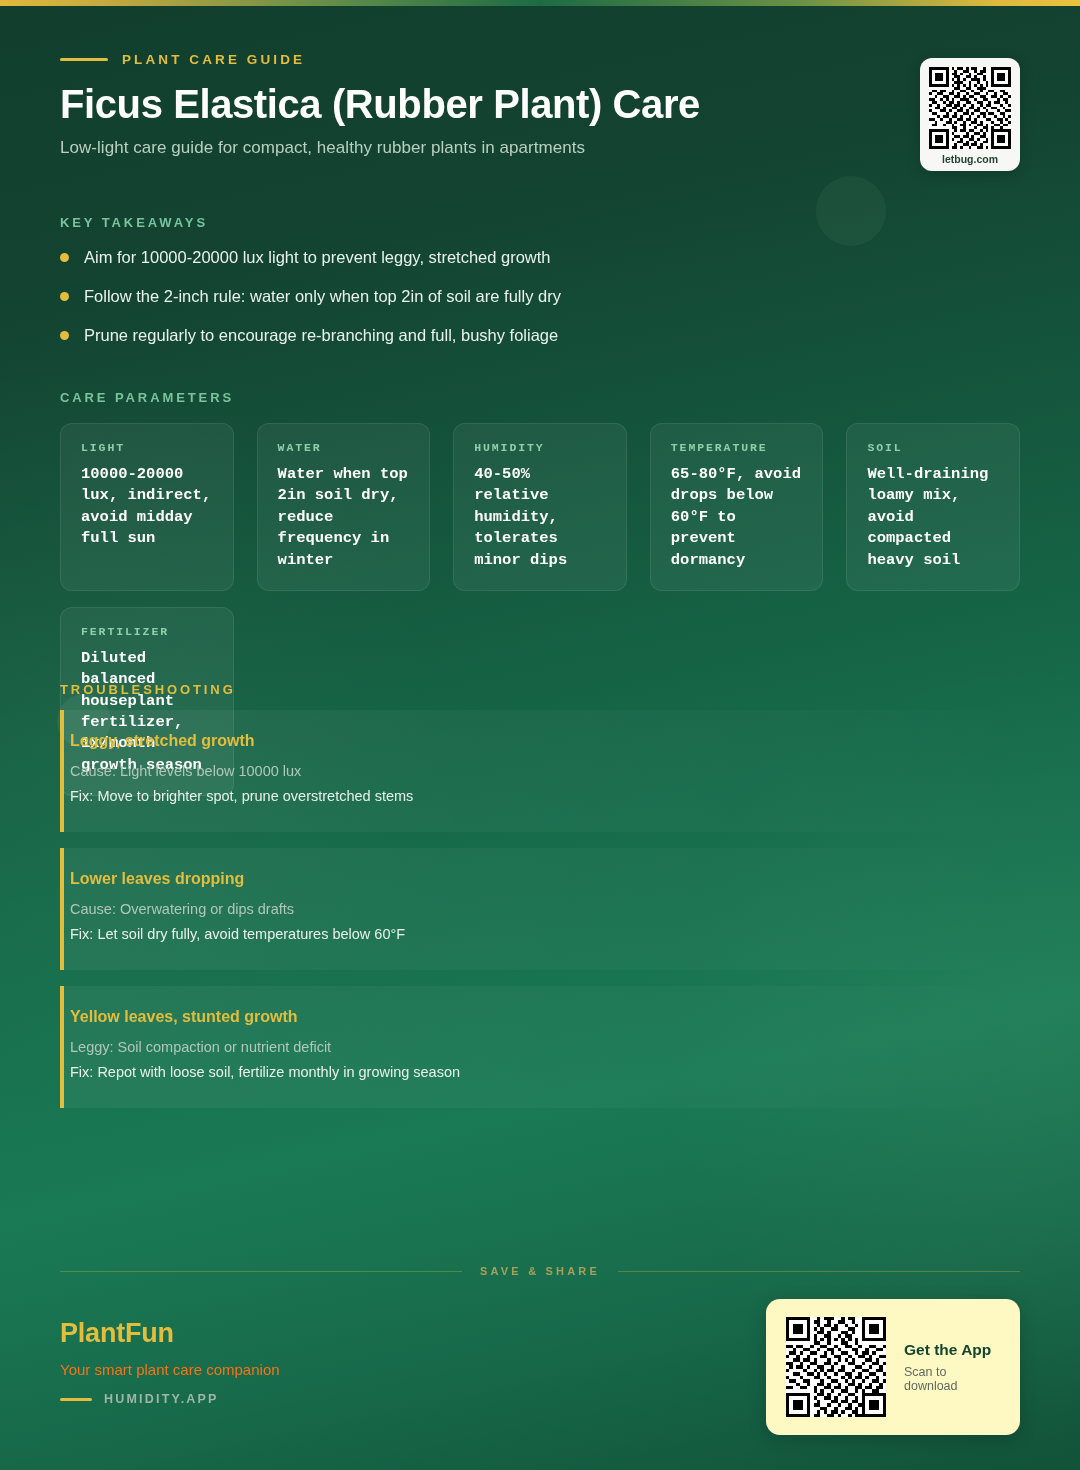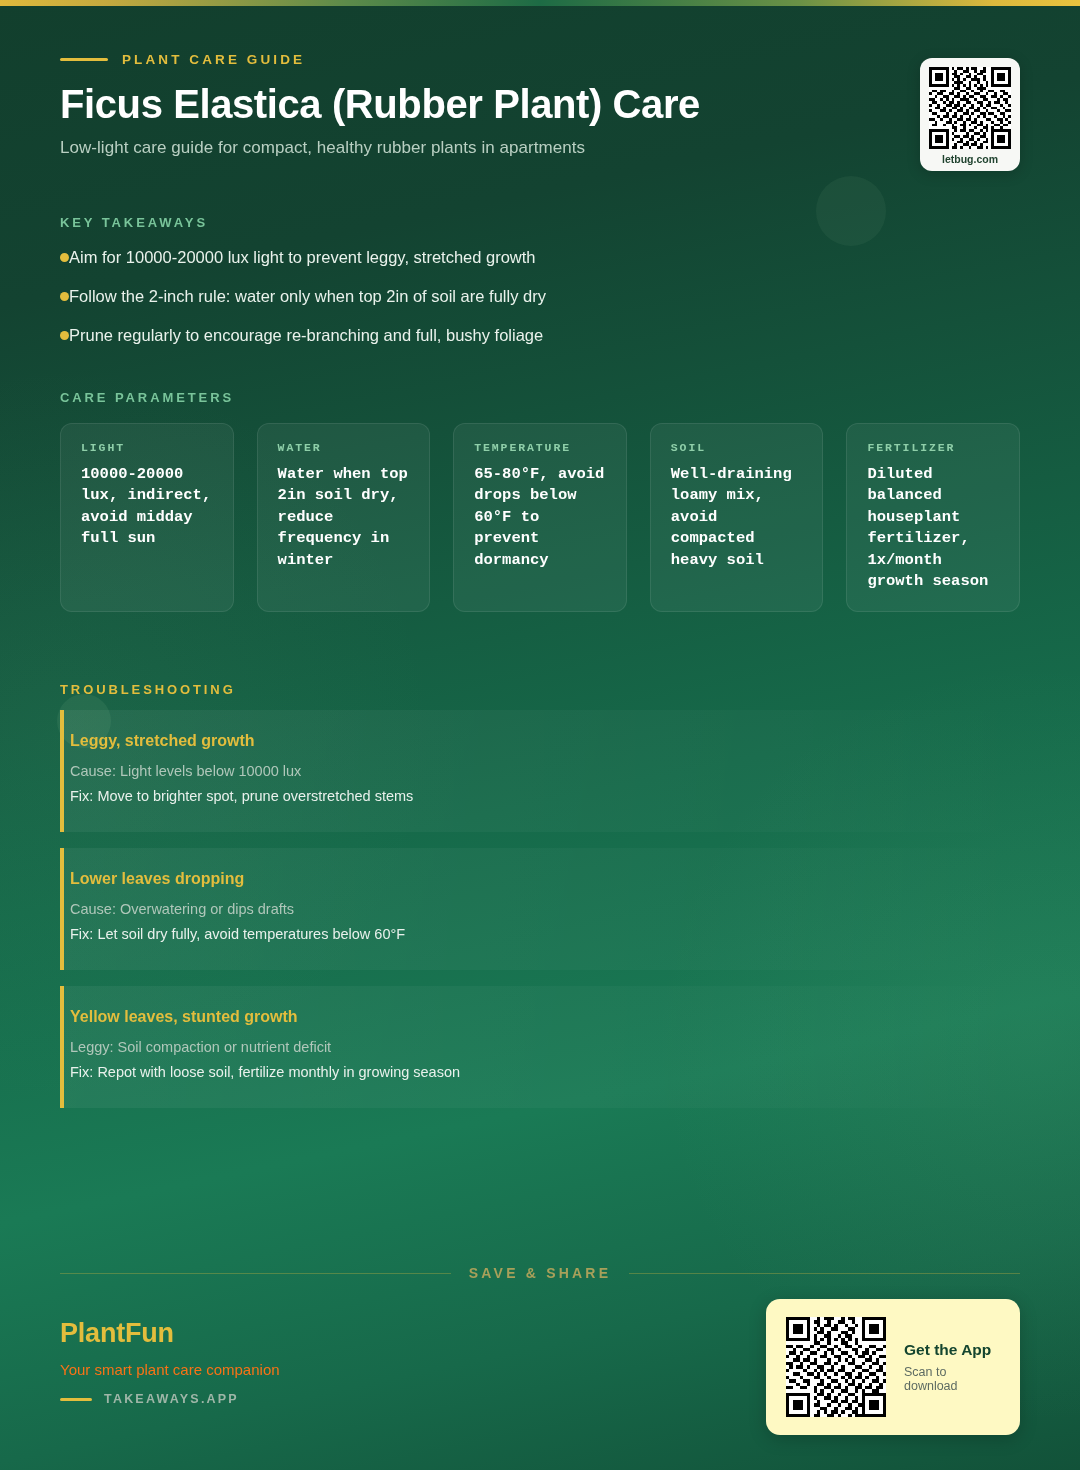--- a/index.html
+++ b/index.html
@@ -48,21 +48,21 @@
   #header-qr-card .qr{ width:82px; height:82px; }
   #header-qr-label{ color:#20432f; font-size:10.5px; font-weight:600; }
 
   
   .section-label{ font-size:13px; font-weight:700; letter-spacing:2.9px; }
   .label-green{ color:#79c49a; }
   .label-gold{ color:#e3bd3d; }
 
   #takeaways-label{ position:absolute; left:60px; top:215px; }
   #takeaways-list{ position:absolute; left:60px; top:246px; width:900px; }
-  .takeaway-item{ display:flex; align-items:flex-start; height:39px; }
+  .takeaway-item{ display:flex; align-items:flex-start; gap:15px; height:39px; }
   .takeaway-dot{ width:9px; height:9px; border-radius:50%; background:#e3bd3d; margin-top:7px; flex:none; }
   .takeaway-text{ color:#eaf2ec; font-size:16.5px; line-height:1.45; }
 
   
   #params-label{ position:absolute; left:60px; top:390px; }
   #params-grid{
     position:absolute; left:60px; top:423px; width:960px;
     display:grid; grid-template-columns:repeat(5,1fr); gap:16px 23px;font-family:Liberation Mono, monospace;
   }
   .param-card{
@@ -85,21 +85,21 @@
   .trouble-issue{ color:#e3bd3d; font-size:16px; font-weight:700; margin-bottom:10px; }
   .trouble-cause{ color:#b0c7ba; font-size:14.5px; line-height:1.55; margin-bottom:3px; }
   .trouble-fix{ color:#e9f1ec; font-size:14.5px; line-height:1.55; }
 
   
   #footer-divider{
     position:absolute; left:60px; top:1265px; width:960px;
     display:flex; align-items:center; gap:18px;
   }
   .divider-rule{ flex:1; height:1px; background:rgba(227,189,61,0.30); }
-  #footer-divider-label{ color:#a8a05a; font-size:14px; font-weight:600; letter-spacing:3.2px; white-space:nowrap; }
+  #footer-divider-label{ color:#a8a05a; font-size:11px; font-weight:600; letter-spacing:3.2px; white-space:nowrap; }
 
   #footer-brand{ position:absolute; left:60px; top:1318px; }
   #brand-name{ color:#e3bd3d; font-size:27px; font-weight:700; letter-spacing:-0.2px; margin-bottom:12px; }
   #brand-tagline{ color:#f97316; font-size:15px; margin-bottom:14px; }
   #brand-url-row{ display:flex; align-items:center; gap:12px; }
   #brand-url-rule{ width:32px; height:3px; background:#e3bd3d; border-radius:2px; }
   #brand-url{ color:#9fb6a8; font-size:12.5px; font-weight:600; letter-spacing:2.2px; }
 
   #footer-qr-card{
     position:absolute; right:60px; top:1299px; width:254px;
@@ -412,20 +412,24 @@
   <div id="params-grid">
     <div class="param-card">
       <div class="param-key">LIGHT</div>
       <div class="param-value">10000-20000 lux, indirect, avoid midday full sun</div>
     </div>
     <div class="param-card">
       <div class="param-key">WATER</div>
       <div class="param-value">Water when top 2in soil dry, reduce frequency in winter</div>
     </div>
     <div class="param-card">
+      <div class="param-key">HUMIDITY</div>
+      <div class="param-value">40-50% relative humidity, tolerates minor dips</div>
+    </div>
+    <div class="param-card">
       <div class="param-key">TEMPERATURE</div>
       <div class="param-value">65-80°F, avoid drops below 60°F to prevent dormancy</div>
     </div>
     <div class="param-card">
       <div class="param-key">SOIL</div>
       <div class="param-value">Well-draining loamy mix, avoid compacted heavy soil</div>
     </div>
     <div class="param-card">
       <div class="param-key">FERTILIZER</div>
       <div class="param-value">Diluted balanced houseplant fertilizer, 1x/month growth season</div>
@@ -455,21 +459,21 @@
     <span class="divider-rule"></span>
     <span id="footer-divider-label">SAVE &amp; SHARE</span>
     <span class="divider-rule"></span>
   </div>
 
   <div id="footer-brand">
     <div id="brand-name">PlantFun</div>
     <div id="brand-tagline">Your smart plant care companion</div>
     <div id="brand-url-row">
       <span id="brand-url-rule"></span>
-      <span id="brand-url">TAKEAWAYS.APP</span>
+      <span id="brand-url">HUMIDITY.APP</span>
     </div>
   </div>
 
   <div id="footer-qr-card">
     <svg class="qr" viewBox="0 0 29 29" shape-rendering="crispEdges">
       <rect width="29" height="29" fill="#ffffff"></rect>
       <g fill="#000000">
         <rect x="0" y="0" width="7" height="1"></rect>
           <rect x="9" y="0" width="1" height="1"></rect>
           <rect x="11" y="0" width="3" height="1"></rect>

